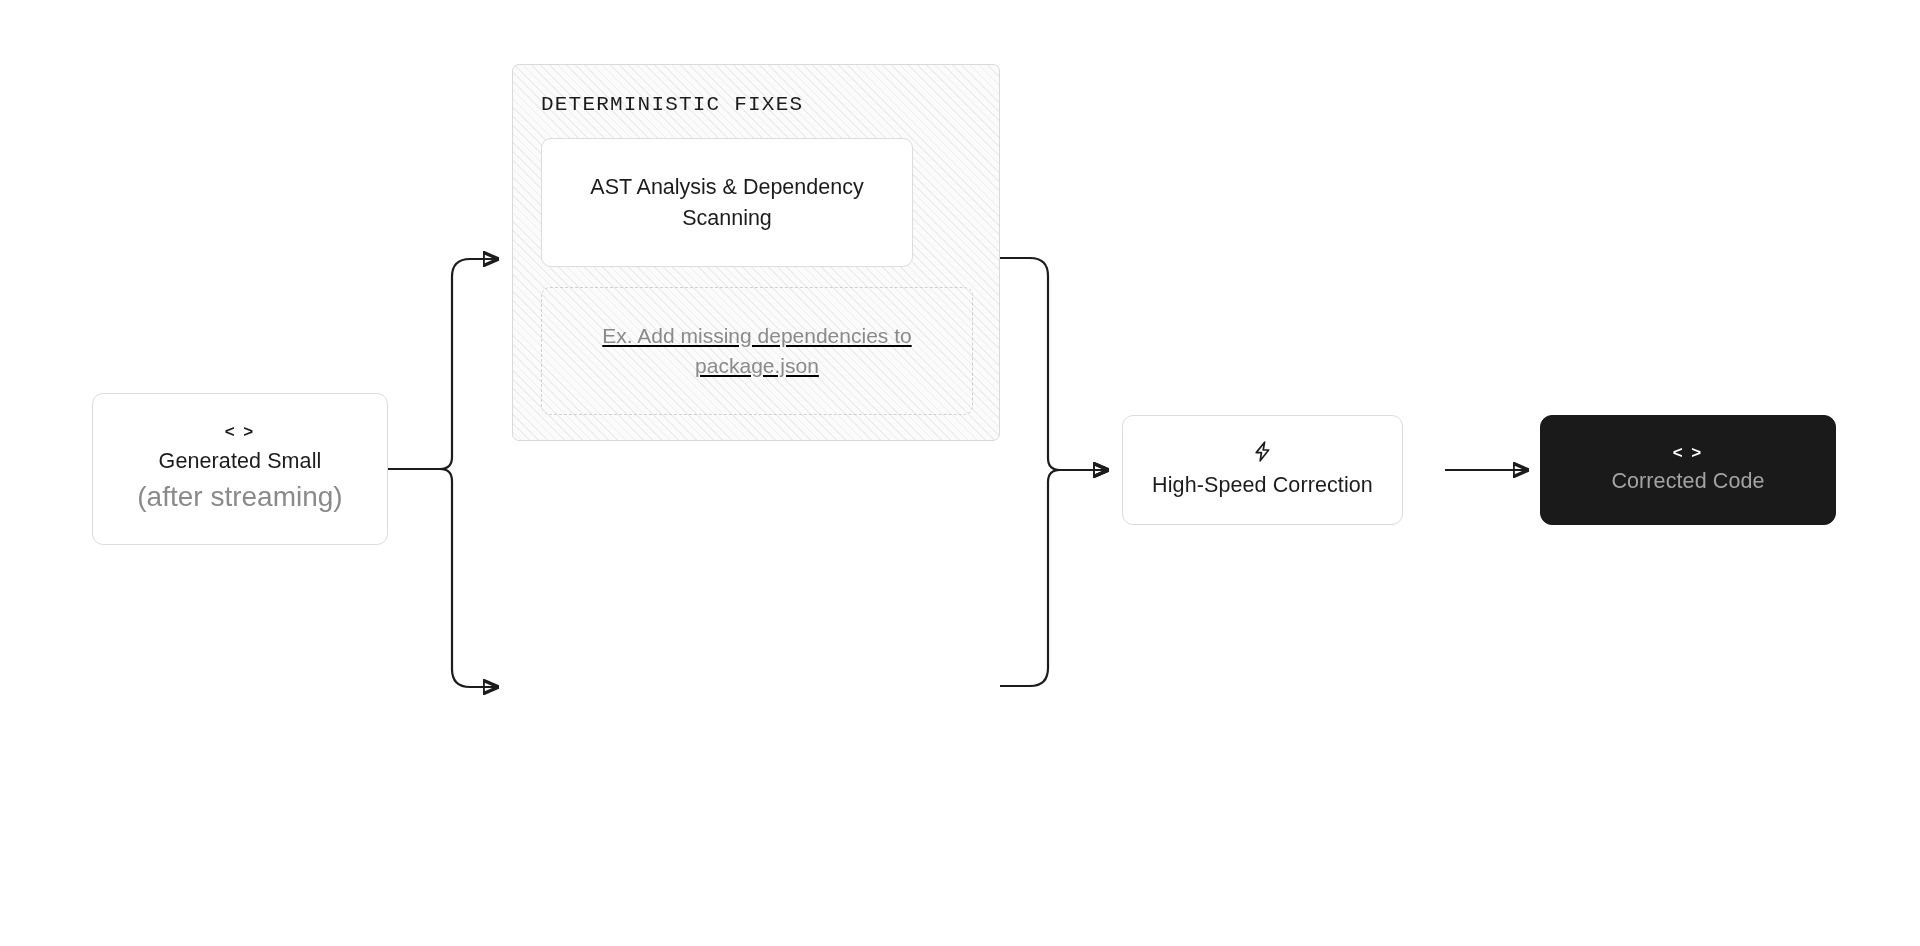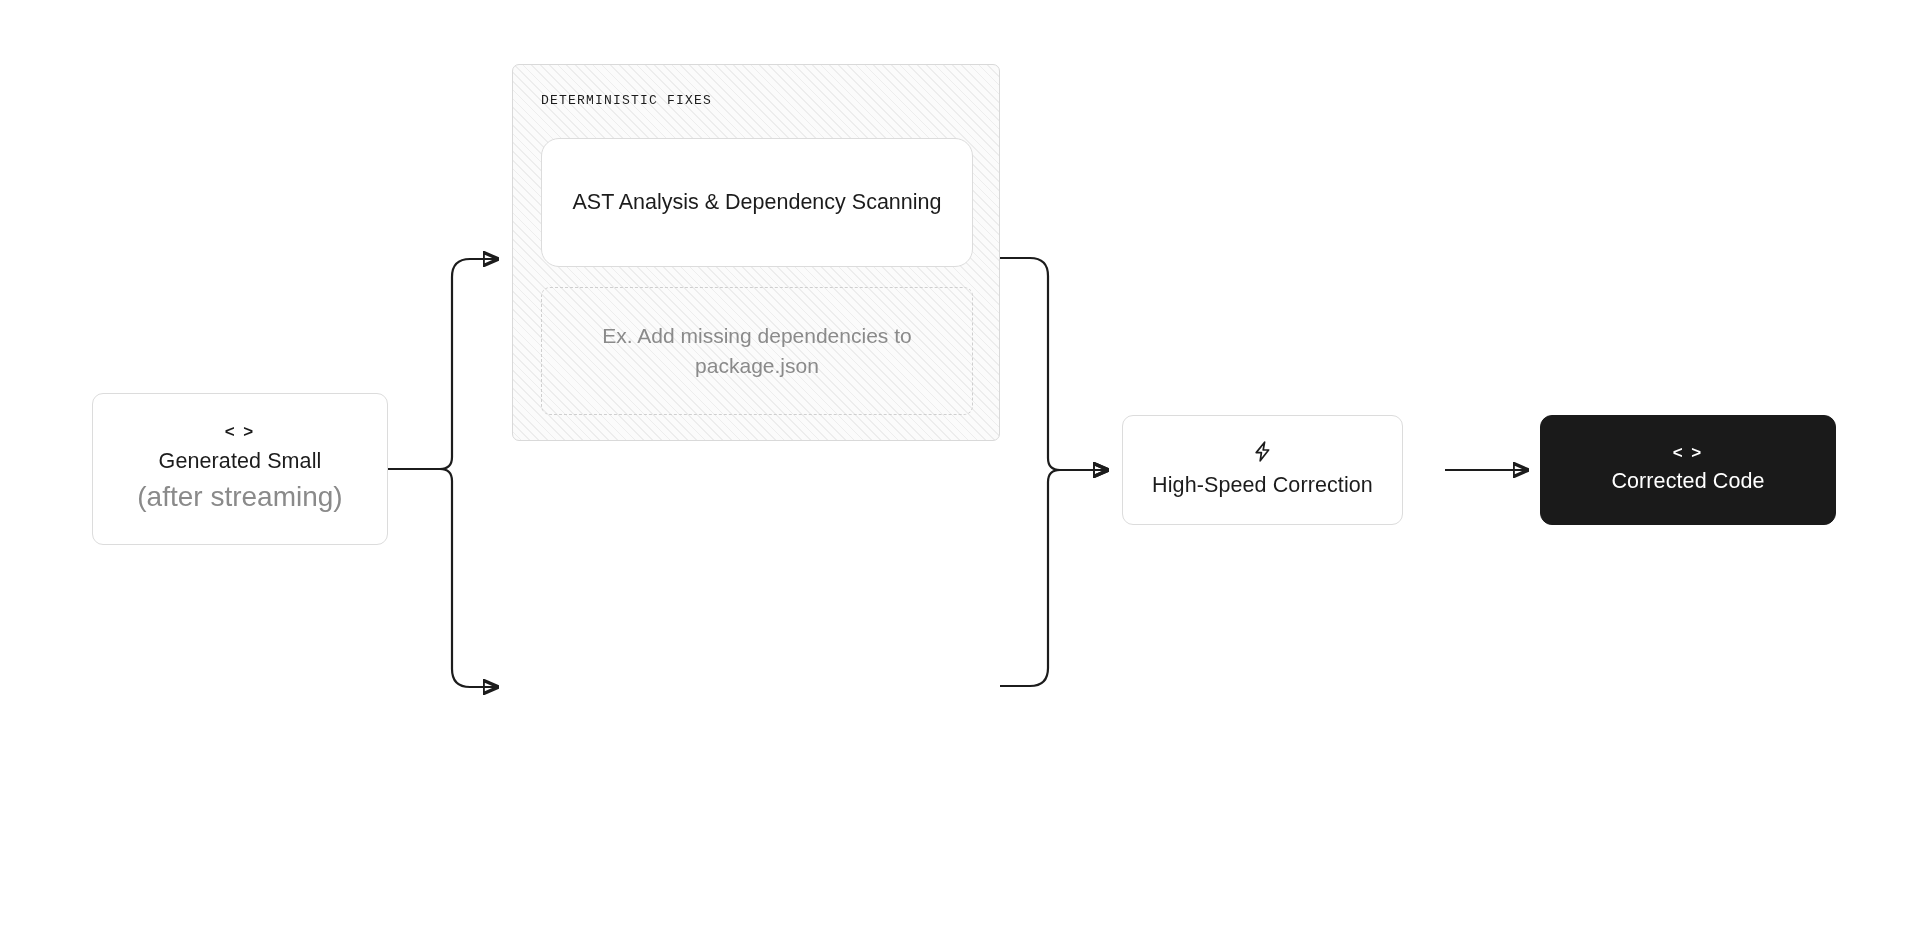--- a/index.html
+++ b/index.html
@@ -90,21 +90,21 @@
   
   #node-corrected {
     left: 1540px;
     top: 415px;
     width: 296px;
     height: 110px;
     background: #1a1a1a;
     border-color: #1a1a1a;
     border-radius: 12px;
   }
-  #node-corrected .node-title { color: #ffffff; }
+  #node-corrected .node-title { color: #a3a3a3; }
   #node-corrected .node-icon { color: #ffffff; margin-bottom: 7px; }
 
   .code-glyph {
     font-family: "Liberation Sans", sans-serif;
     font-size: 17px;
     letter-spacing: 2px;
     font-weight: 600;
   }
 
   
@@ -130,37 +130,37 @@
     height: 377px;
   }
   #panel-model {
     left: 512px;
     top: 505px;
     width: 488px;
     height: 386px;
   }
   .panel-header {
     font-family: "Liberation Mono", monospace;
-    font-size: 13px;
+    font-size: 21px;
     letter-spacing: 1.2px;
     color: #1c1c1c;
     position: absolute;
     left: 28px;
   }
   #panel-deterministic .panel-header { top: 28px; }
   #panel-model .panel-header { top: 28px; }
 
   .panel-card {
     position: absolute;
     box-sizing: border-box;
     left: 28px;
-    width: 432px;
+    width: 372px;
     background: #ffffff;
     border: 1px solid #dcdcdc;
-    border-radius: 18px;
+    border-radius: 10px;
     display: flex;
     align-items: center;
     justify-content: center;
     text-align: center;
     padding: 16px 26px;
   }
   .panel-card-text {
     font-size: 21.5px;
     color: #1c1c1c;
     line-height: 1.42;
@@ -174,20 +174,21 @@
     left: 28px;
     width: 432px;
     background: transparent;
     border: 1px dashed #cfcfcf;
     border-radius: 9px;
     display: flex;
     align-items: center;
     justify-content: flex-start;
     text-align: center;
     padding: 0 26px;
+    text-decoration: underline;
   }
   .panel-example-text {
     font-size: 21px;
     color: #8a8a8a;
     line-height: 1.45;
   }
   #panel-deterministic .panel-example { top: 222px; height: 128px; }
   #panel-model .panel-example { top: 221px; height: 132px; }
 </style>
 </head>

